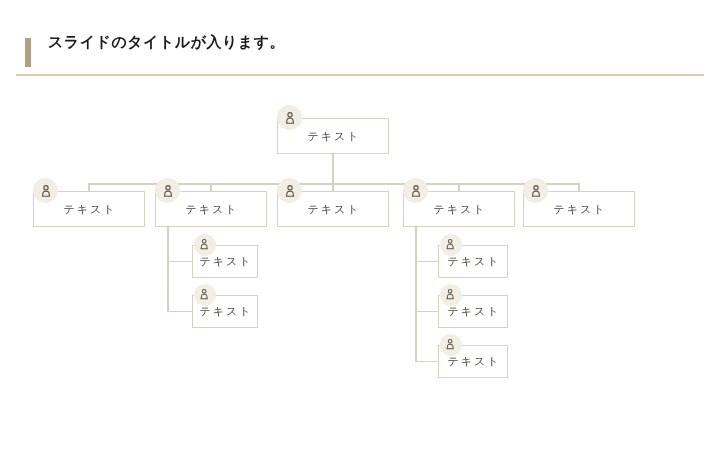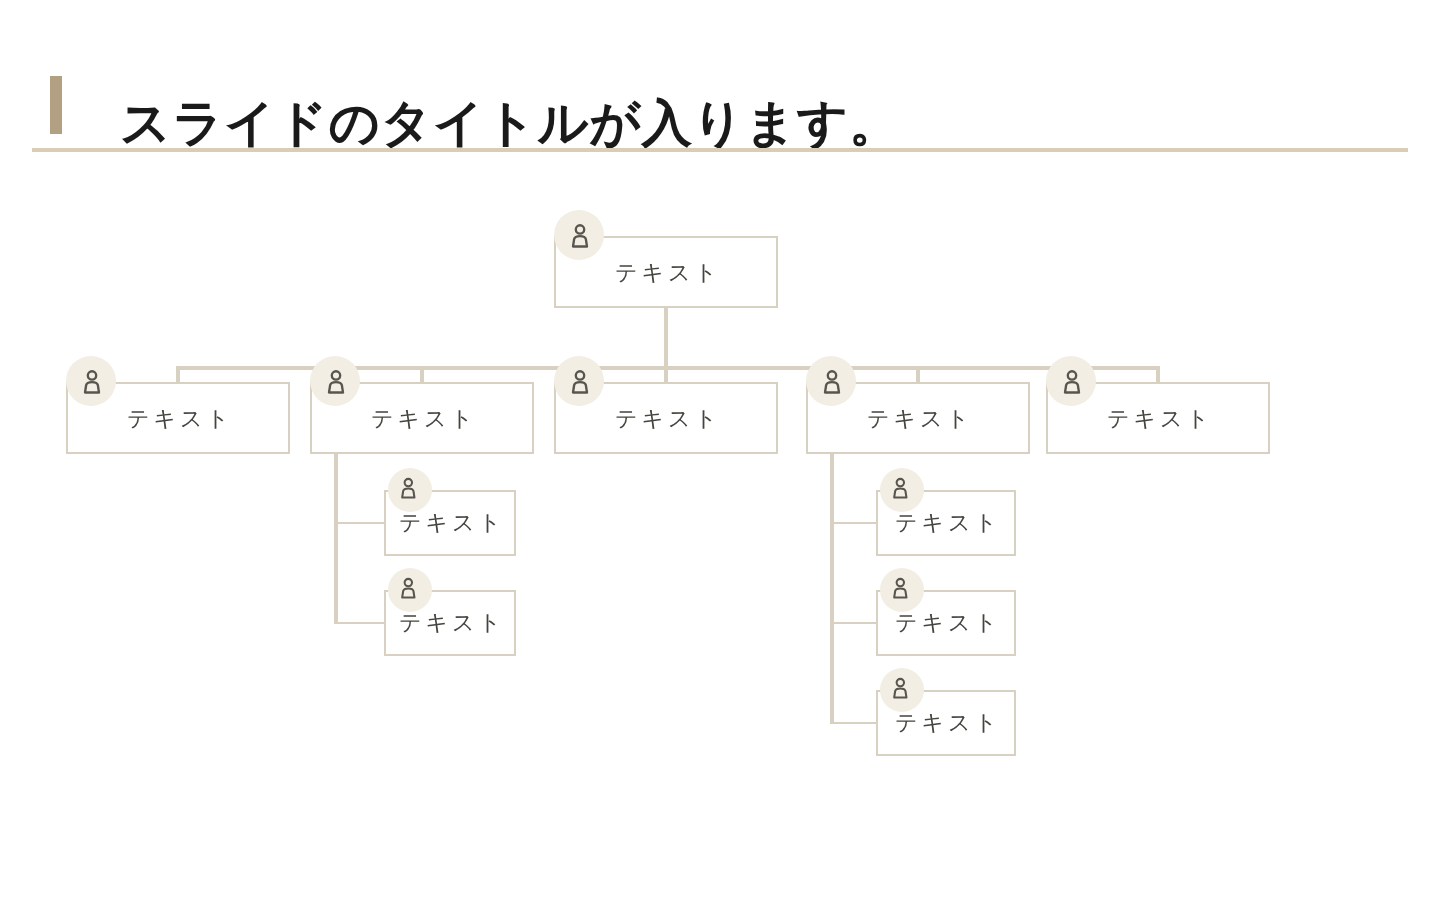--- a/index.html
+++ b/index.html
@@ -3,21 +3,21 @@
 <meta charset="utf-8">
 <style>
   :root{
     --line:#d8d1c1; --badge:#f2eee4; --icon:#57554d; --label:#45443e;
     --accent:#b1a182; --divider:#d9cdb5; --title:#1a1a1a; --bg:#ffffff;
   }
   html,body{margin:0;padding:0;}
   body{background:#e8e8e8;font-family:"Liberation Sans","DejaVu Sans",sans-serif;}
   .slide{position:relative;width:720px;height:450px;background:var(--bg);overflow:hidden;}
   .accent{position:absolute;left:25px;top:38px;width:6px;height:29px;background:var(--accent);}
-  .title{position:absolute;left:48px;top:33px;margin:12px;font-size:25px;font-weight:700;
+  .title{position:absolute;left:48px;top:33px;margin:0;font-size:15px;font-weight:700;
          letter-spacing:0.5px;color:var(--title);white-space:nowrap;text-align:center;}
   .divider{position:absolute;left:16px;top:74px;width:688px;height:2px;background:var(--divider);}
   .orgchart{position:absolute;left:0;top:0;width:720px;height:450px;}
   .node{position:absolute;background:#fff;border:1.5px solid var(--line);box-sizing:border-box;
         display:flex;align-items:center;justify-content:center;}
   .node-label{font-size:11px;letter-spacing:2px;color:var(--label);white-space:nowrap;
               padding-left:2px;}
   .badge{position:absolute;border-radius:50%;background:var(--badge);
          display:flex;align-items:center;justify-content:center;}
   .badge svg{display:block;}

